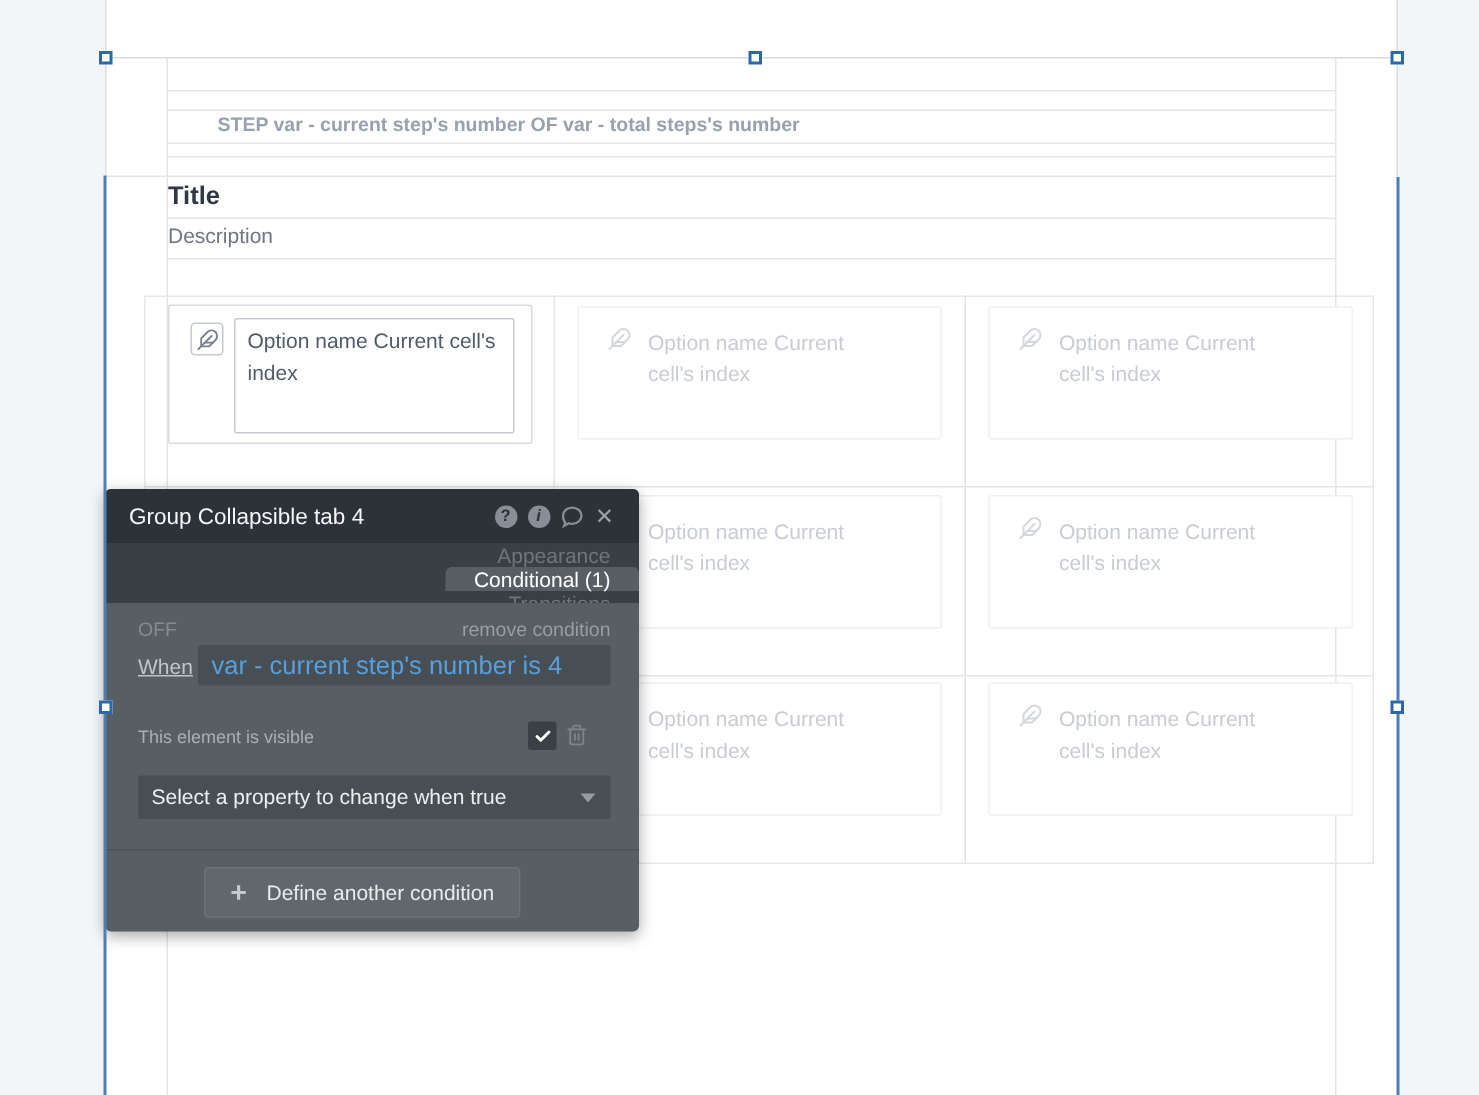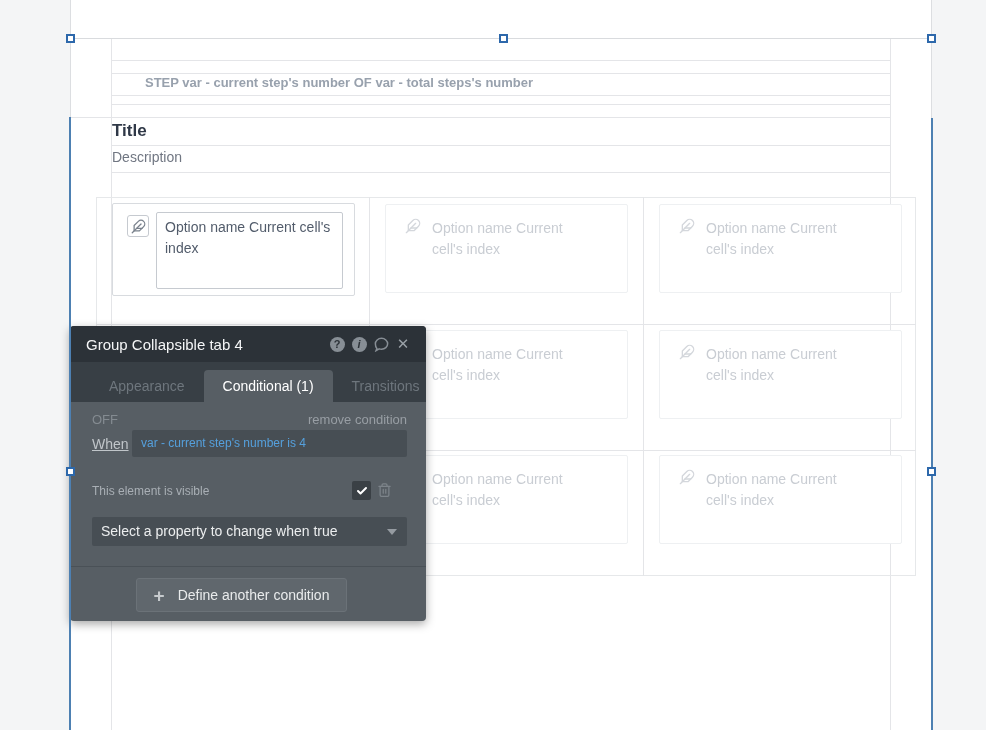--- a/index.html
+++ b/index.html
@@ -38,30 +38,30 @@
   #panel{left:70px;top:326px;width:340px;height:295px;z-index:40;border-radius:4px;
     box-shadow:0 3px 10px rgba(0,0,0,.35);background:#575e64;padding-left:16px;}
   #panel-header{position:absolute;left:0;top:0;width:100%;height:36px;background:#2c3238;
     border-radius:4px 4px 0 0;display:flex;align-items:center;box-sizing:border-box;padding:0 12px 0 16px;}
   #panel-title{color:#f5f6f7;font-size:15px;flex:1;white-space:nowrap;}
   .hdr-ic{width:22px;display:flex;align-items:center;justify-content:center;color:#878e95;cursor:pointer;}
   .circle-ic{width:15px;height:15px;border-radius:50%;background:#878e95;color:#2c3238;
     font-size:11px;font-weight:bold;display:flex;align-items:center;justify-content:center;line-height:1;}
   #close-x{color:#9aa1a7;font-size:15px;font-weight:bold;}
   #tab-strip{position:absolute;left:0;top:36px;width:100%;height:40px;background:#383f45;
-    display:flex;align-items:flex-end;box-sizing:border-box;padding-left:20px;}
+    display:flex;align-items:flex-end;box-sizing:border-box;padding-left:20px;flex-direction:column;}
   .tab{height:32px;display:flex;align-items:center;justify-content:center;padding:0 19px;
     font-size:14px;color:#6e767d;cursor:pointer;white-space:nowrap;}
   .tab.active{background:#575e64;color:#ffffff;border-radius:4px 4px 0 0;text-align:center;}
   #panel-body{position:absolute;left:0;top:76px;width:100%;height:164px;background:#575e64;}
   #row-off{position:absolute;left:22px;top:10px;font-size:13px;color:#848b91;}
   #remove-cond{position:absolute;right:19px;top:10px;font-size:13px;color:#989ea4;cursor:pointer;}
   #when-label{position:absolute;left:22px;top:34px;font-size:14px;color:#c0c5c9;text-decoration:underline;}
   #when-input{position:absolute;left:62px;top:28px;right:19px;height:27px;background:#474e54;border-radius:2px;
-    font-size:12px;color:#55a0dd;line-height:27px;padding-left:9px;box-sizing:border-box;cursor:text;overflow:hidden;white-space:nowrap;}
+    font-size:17px;color:#55a0dd;line-height:27px;padding-left:9px;box-sizing:border-box;cursor:text;overflow:hidden;white-space:nowrap;}
   #visible-label{position:absolute;left:22px;top:82px;font-size:12px;color:#a9afb5;}
   #visible-check{position:absolute;left:282px;top:79px;width:19px;height:19px;background:#3a4045;border-radius:2px;
     display:flex;align-items:center;justify-content:center;cursor:pointer;}
   #trash{position:absolute;left:307px;top:80px;color:#7d848a;cursor:pointer;}
   #prop-select{position:absolute;left:22px;top:115px;right:19px;height:29px;background:#474e54;border-radius:2px;
     font-size:14px;color:#eceeef;line-height:29px;padding-left:9px;box-sizing:border-box;cursor:pointer;}
   #prop-caret{position:absolute;right:10px;top:12px;width:0;height:0;
     border-left:5px solid transparent;border-right:5px solid transparent;border-top:6px solid #959ba1;}
   #panel-footer{position:absolute;left:0;bottom:0;width:100%;height:55px;border-top:1px solid #4a5157;
     border-radius:0 0 4px 4px;box-sizing:border-box;}

